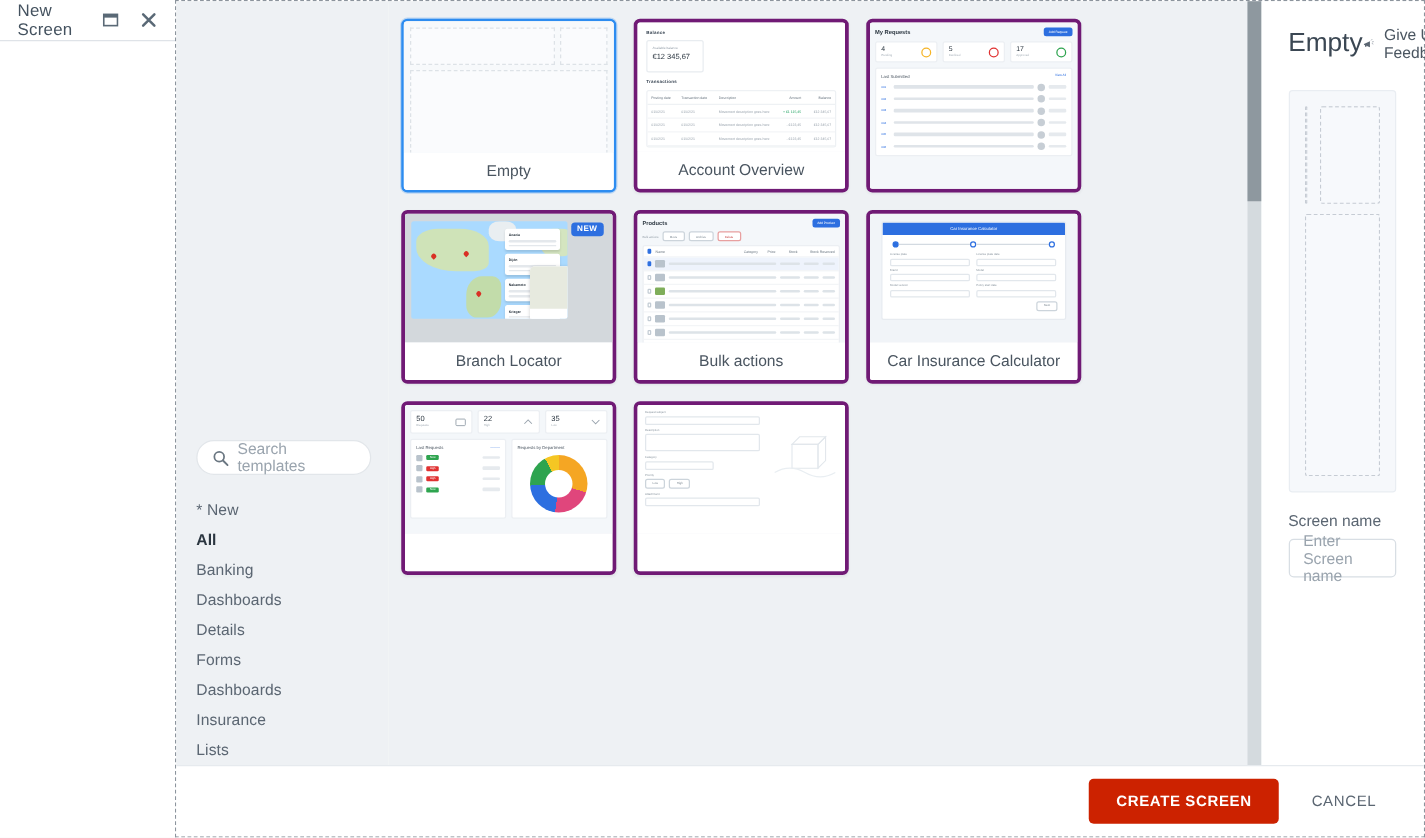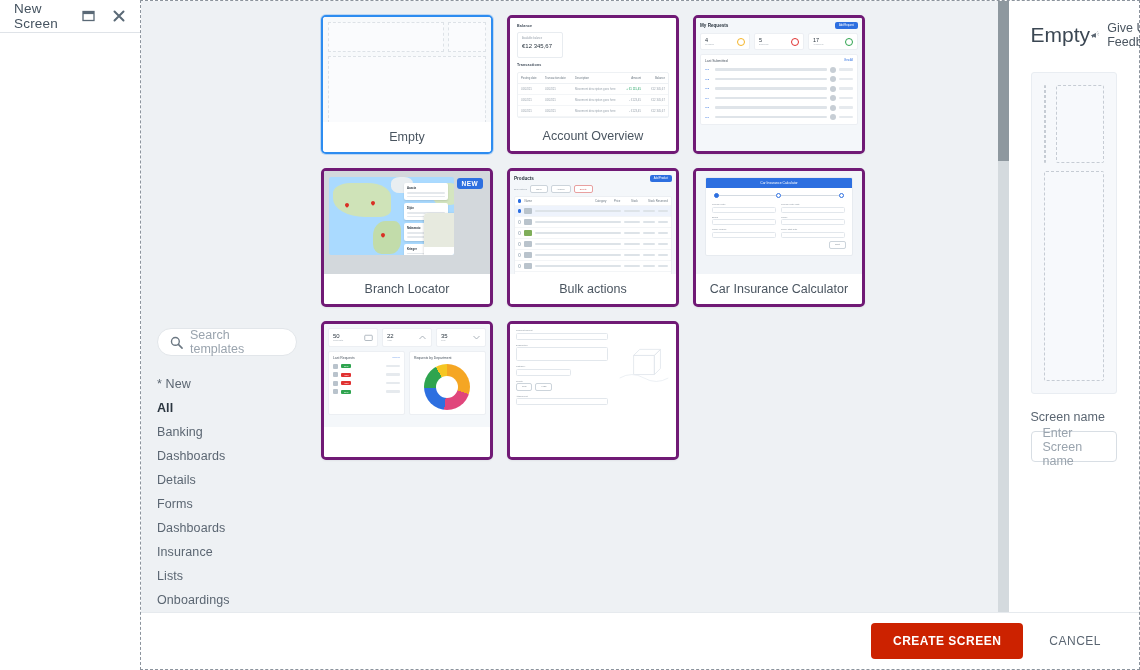--- a/index.html
+++ b/index.html
@@ -352,21 +352,20 @@
         <div class="cat-list">
           <div class="cat-item">* New</div>
           <div class="cat-item active">All</div>
           <div class="cat-item">Banking</div>
           <div class="cat-item">Dashboards</div>
           <div class="cat-item">Details</div>
           <div class="cat-item">Forms</div>
           <div class="cat-item">Dashboards</div>
           <div class="cat-item">Insurance</div>
           <div class="cat-item">Lists</div>
-          <div class="cat-item">Onboardings</div>
         </div>
       </div>
 
       <div class="gallery-wrap">
         <div class="gallery">
 
           <div class="tpl-card selected">
             <div class="tpl-thumb">
               <div class="mini mk-empty">
                 <div class="row1">

